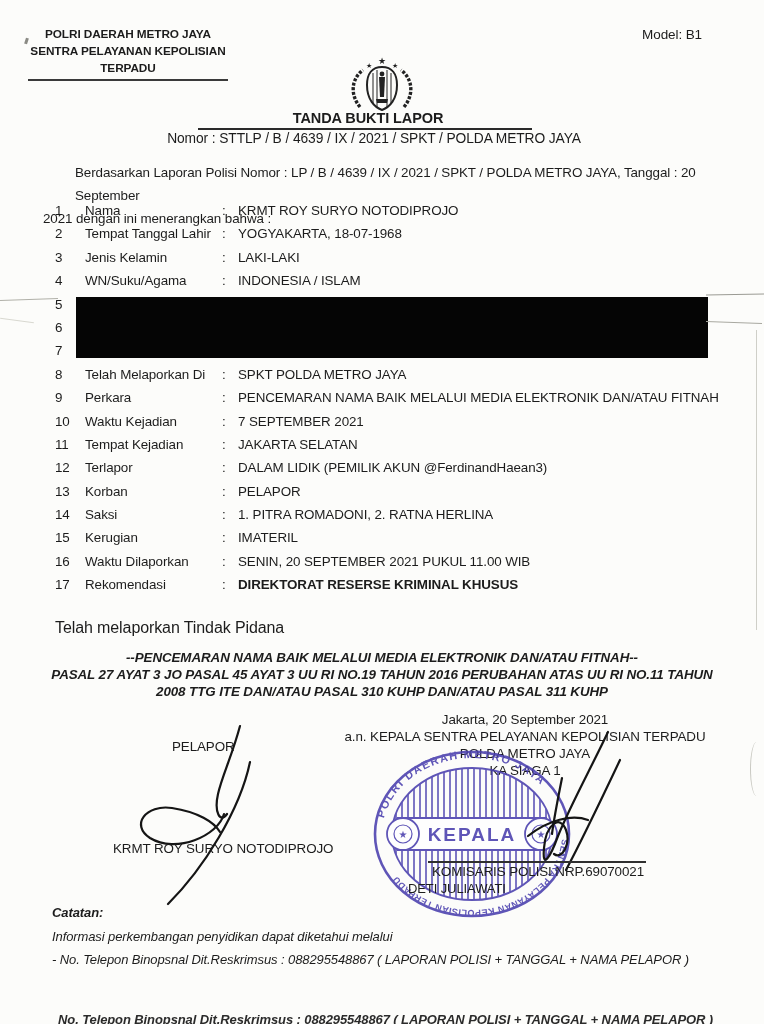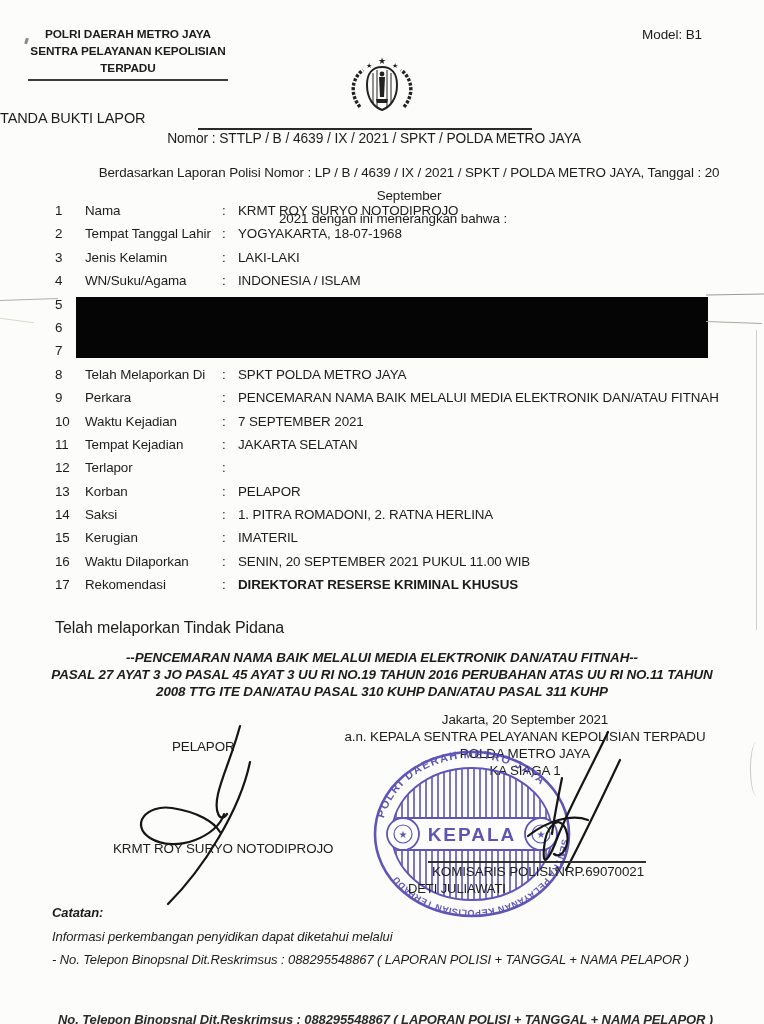--- a/index.html
+++ b/index.html
@@ -12,25 +12,25 @@
     font-family:"Liberation Sans", sans-serif;
     color:#1c1c1c;
     letter-spacing:-0.1px;
   }
   .abs{position:absolute;}
   
   .org-block{left:28px;top:26px;width:200px;text-align:center;font-weight:bold;font-size:11.8px;line-height:17px;}
   .org-line2{border-bottom:2px solid #3a3a3a;padding-bottom:2px;display:inline-block;}
   .model{right:62px;top:27px;font-size:13.5px;}
   .emblem{left:346px;top:55px;width:72px;height:58px;}
-  .doc-title{left:0;top:110px;width:736px;text-align:left;font-weight:normal;font-size:14.5px;}
+  .doc-title{left:0;top:110px;width:736px;text-align:center;font-weight:bold;font-size:14.5px;}
   .title-underline{left:198px;top:128px;width:334px;height:2px;background:#2a2a2a;}
   .doc-number{left:0;top:131px;width:748px;text-align:center;font-size:13.8px;}
   
-  .intro{left:43px;top:161px;width:700px;font-size:13.4px;line-height:23px;text-align:center;}
+  .intro{left:43px;top:161px;width:700px;font-size:13.4px;line-height:23px;}
   .intro .l1{padding-left:32px;}
   
   .fields{left:0;top:203px;width:764px;}
   .f-row{position:relative;height:23.4px;font-size:13.4px;}
   .f-no{position:absolute;left:55px;}
   .f-label{position:absolute;left:85px;}
   .f-colon{position:absolute;left:222px;}
   .f-value{position:absolute;left:238px;white-space:nowrap;}
   .redaction-bar{left:76px;top:297px;width:632px;height:61px;background:#050505;}
   
@@ -175,20 +175,21 @@
         <span class="f-no">11</span>
         <span class="f-label">Tempat Kejadian</span>
         <span class="f-colon">:</span>
         <span class="f-value">JAKARTA SELATAN</span>
       </div>
 
       <div class="f-row">
         <span class="f-no">12</span>
         <span class="f-label">Terlapor</span>
         <span class="f-colon">:</span>
+        <span class="f-value">DALAM LIDIK (PEMILIK AKUN @FerdinandHaean3)</span>
       </div>
 
       <div class="f-row">
         <span class="f-no">13</span>
         <span class="f-label">Korban</span>
         <span class="f-colon">:</span>
         <span class="f-value">PELAPOR</span>
       </div>
 
       <div class="f-row">

